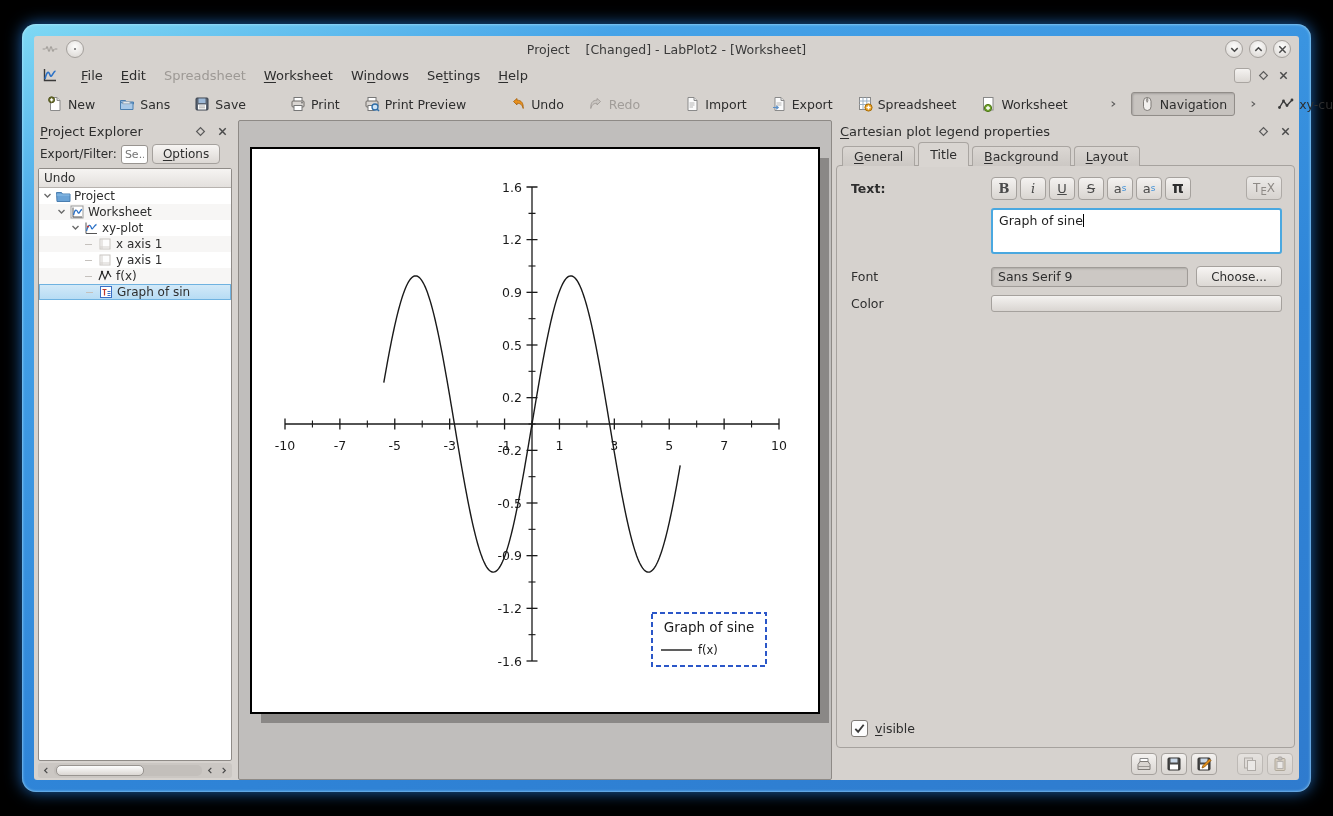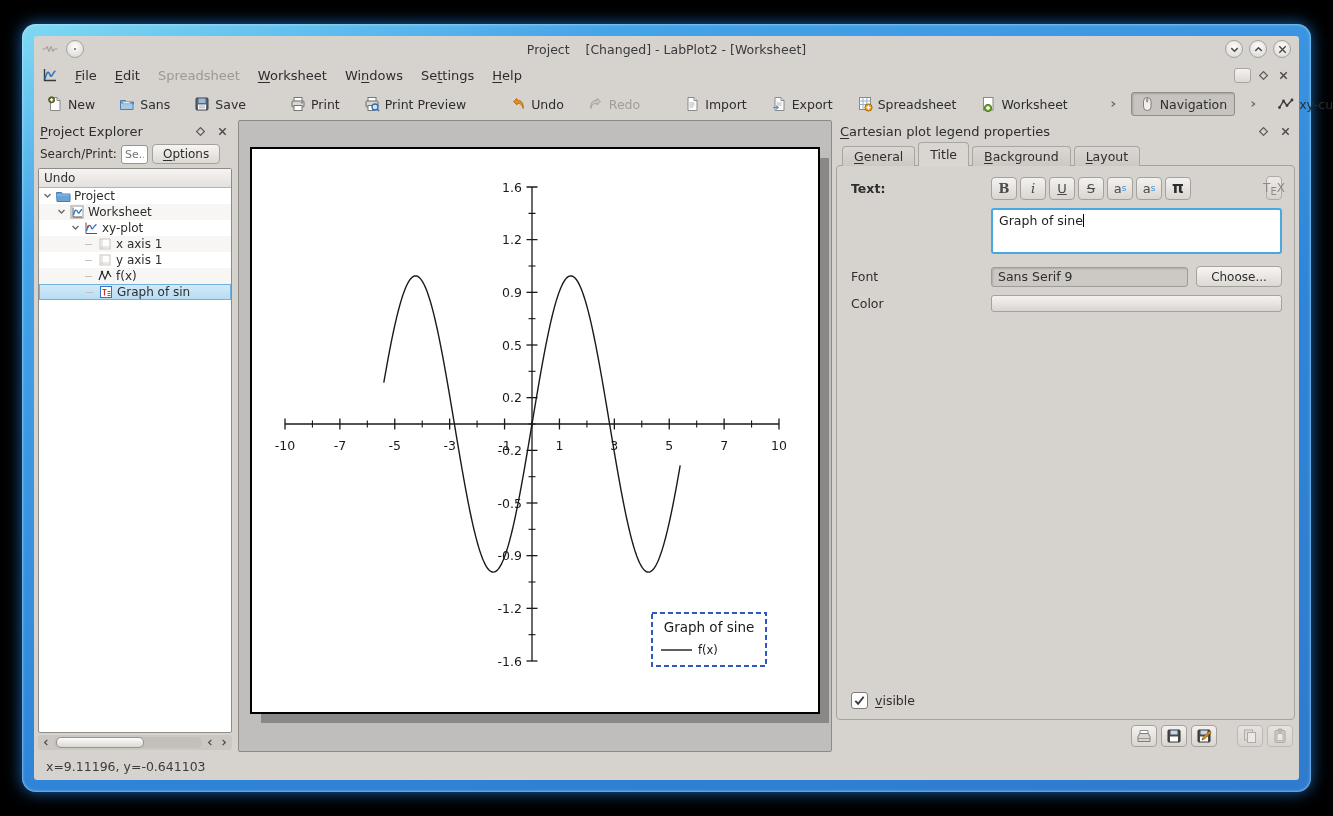--- a/index.html
+++ b/index.html
@@ -14,21 +14,21 @@
   
   .titlebar { height:26px; display:flex; align-items:center; padding:0 8px; position:relative; }
   .titlebar .title { position:absolute; left:0; right:0; text-align:center; font-size:12.5px;
                      color:#3a3a3a; white-space:pre; pointer-events:none; }
   .tb-left { display:flex; align-items:center; gap:8px; }
   .circle-btn { width:18px; height:18px; border-radius:50%;
                 background:radial-gradient(circle at 50% 35%, #fdfdfc, #d8d4d0);
                 border:1px solid #a5a19d; display:flex; align-items:center; justify-content:center; }
   .tb-right { margin-left:auto; display:flex; gap:6px; }
   
-  .menubar { height:26px; display:flex; align-items:center; padding:0 8px; gap:8px; font-size:13px; }
+  .menubar { height:26px; display:flex; align-items:center; padding:0 8px; gap:14px; font-size:13px; }
   .menu-item { padding:2px 9px; border-radius:3px; }
   .menu-item.disabled { color:#9d9995; }
   .menu-item u, .tab u, .ul u { text-decoration:underline; text-underline-offset:2px; }
   .mdi-btns { margin-left:auto; display:flex; gap:4px; align-items:center; }
   .mdi-btn { width:17px; height:15px; border-radius:3px; border:1px solid #a9a5a1;
              background:linear-gradient(#f5f3f1,#dcd8d4); display:flex; align-items:center; justify-content:center; }
   .mdi-flat { width:16px; height:15px; display:flex; align-items:center; justify-content:center; }
   
   .toolbar { height:32px; display:flex; align-items:center; padding:0 6px; gap:10px; font-size:12.5px; }
   .tool-btn { display:flex; align-items:center; gap:5px; padding:3px 7px; border-radius:3px; white-space:nowrap; }
@@ -83,21 +83,21 @@
               padding:10px 12px 10px 14px; display:flex; flex-direction:column; background:#d6d2ce; }
   .prop-row { display:flex; align-items:center; margin-bottom:8px; }
   .prop-label { width:140px; font-size:12.5px; flex:0 0 140px; }
   .prop-label.bold { font-weight:bold; }
   .fmt-group { display:flex; gap:3px; align-items:center; }
   .fmt-btn { width:26px; height:23px; border:1px solid #a5a19d; border-radius:4px;
              background:linear-gradient(#f4f2f0,#d9d5d1); display:flex; align-items:center;
              justify-content:center; font-size:13px; color:#4a4a4a; }
   .fmt-btn .sup { font-size:9px; vertical-align:super; color:#3d8fd8; }
   .fmt-btn .sub { font-size:9px; vertical-align:sub; color:#3d8fd8; }
-  .tex-btn { margin-left:auto; width:16px; height:24px; border:1px solid #aeaaa6; border-radius:4px;
+  .tex-btn { margin-left:auto; width:36px; height:24px; border:1px solid #aeaaa6; border-radius:4px;
              background:linear-gradient(#eceae8,#d7d3cf); color:#8e8a86; font-size:12px;
              display:flex; align-items:center; justify-content:center; }
   .tex-btn .low { position:relative; top:3px; font-size:10px; }
   .text-area { flex:1; height:46px; background:#fff; border:2px solid #4aa8e0; border-radius:3px;
                font-size:12.5px; padding:3px 6px; color:#1e1e1e; }
   .caret { display:inline-block; width:1px; height:13px; background:#000; vertical-align:-2px; }
   .sunken-field { flex:1; height:20px; background:#ccc8c4; border:1px solid #a09c98;
                   border-radius:3px; box-shadow:inset 1px 1px 2px rgba(0,0,0,.15);
                   font-size:12.5px; padding:1px 6px; color:#2e2e2e; }
   .choose-btn { margin-left:8px; width:86px; height:21px; }
@@ -350,21 +350,21 @@
                 <rect x="3" y="3" width="6" height="6" transform="rotate(45 6 6)" stroke="#5a5a5a" stroke-width="1.3"></rect>
               </svg>
             </span>
           <span class="dock-glyph">
               <svg width="11" height="11" viewBox="0 0 12 12">
                 <path d="M2.5 2.5 L9.5 9.5 M9.5 2.5 L2.5 9.5" stroke="#4a4a4a" stroke-width="1.6"></path>
               </svg>
             </span>
         </div>
         <div class="search-row">
-          <span>Search/Print:</span>
+          <span>Export/Filter:</span>
           <input class="search-input" placeholder="Se.." style="">
           <button class="btn ul"><u>O</u>ptions</button>
         </div>
         <div class="tree-wrap">
           <div class="tree-header">Undo</div>
           <div class="tree-body" id="tree-body">
               <div class="tree-row" style="padding-left: 4px;">
                 <span class="expander"><svg width="9" height="9" viewBox="0 0 12 12" fill="none">
                     <path d="M2 4 L6 8 L10 4" stroke="#6a6a6a" stroke-width="1.8"></path>
                   </svg></span>
@@ -640,18 +640,15 @@
                   <rect x="6" y="1" width="4" height="3" rx="1" fill="#b5b1ad" stroke="#7f7b77"></rect>
                   <rect x="5" y="5.5" width="6" height="7" fill="#fff" stroke="#9a9692"></rect>
                 </svg>
               </span>
             </span>
           </div>
       </div>
 
     </div>
 
-    <div class="statusbar">
-      <span>x=9.11196, y=-0.641103</span>
-    </div>
 
   </div>
 </div>
 
 </body></html>

